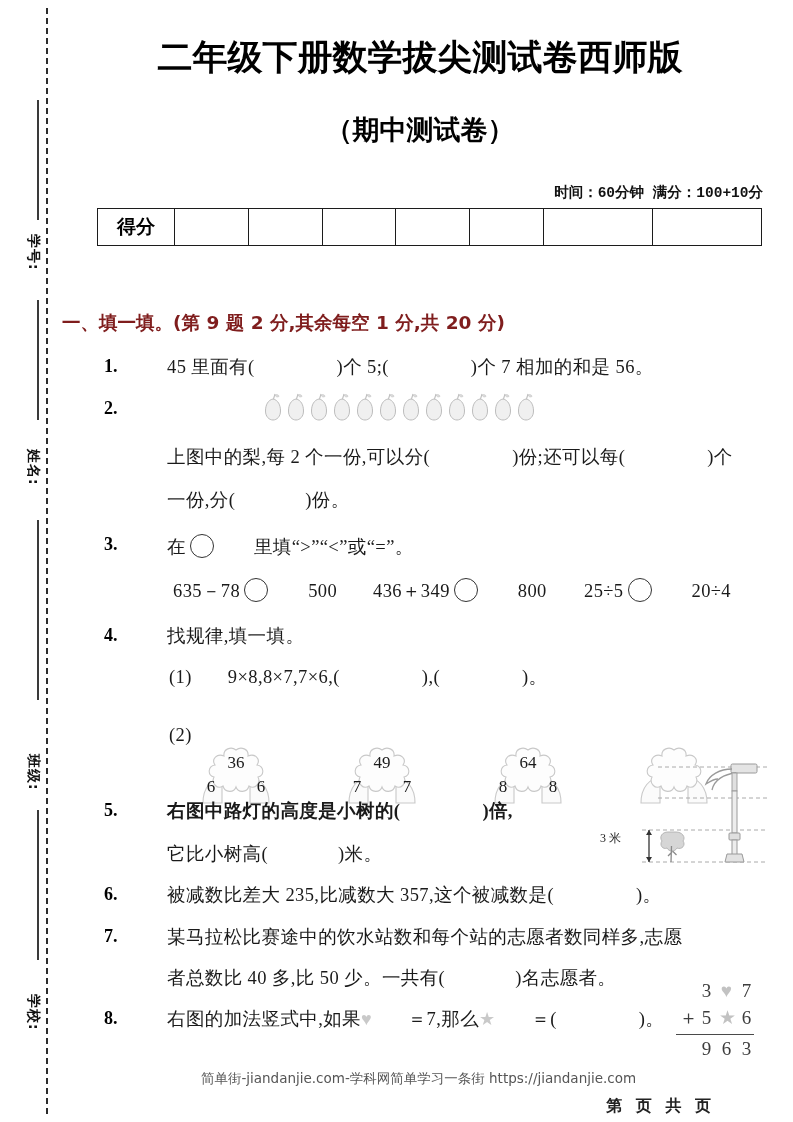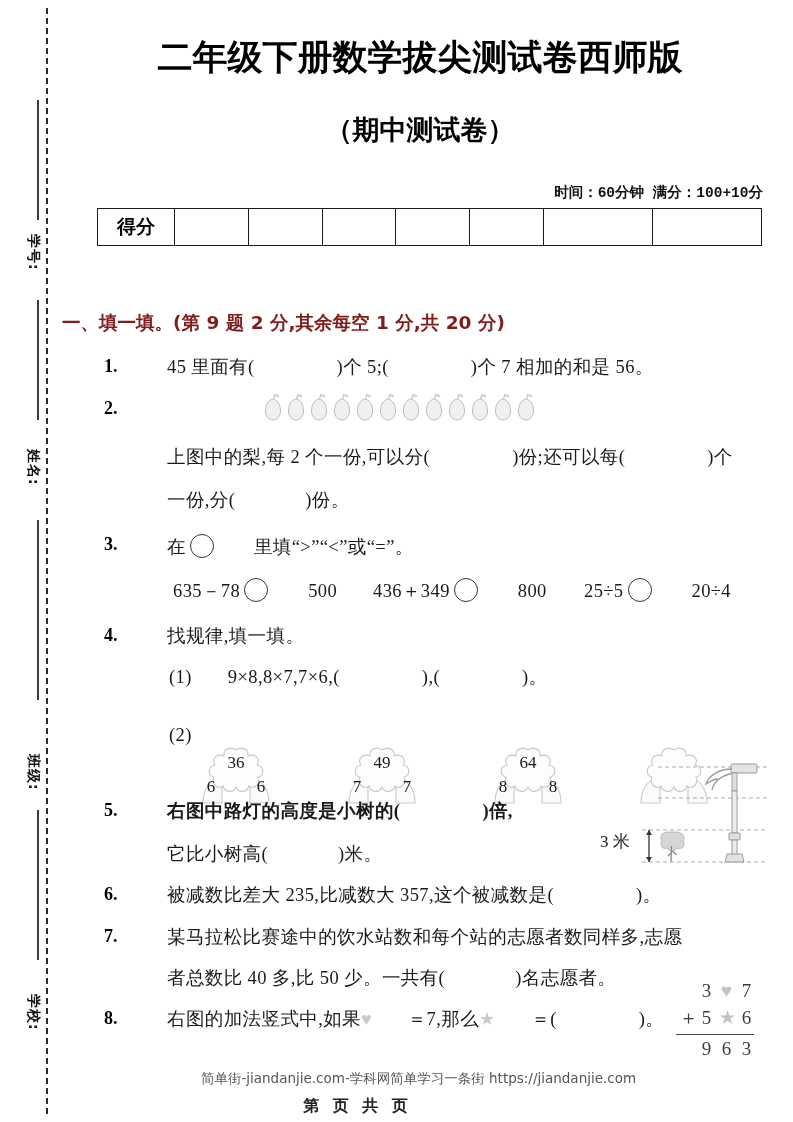--- a/index.html
+++ b/index.html
@@ -197,21 +197,21 @@
     left: 596px;
     top: 762px;
     width: 180px;
     height: 112px;
   }
   .lamp-label {
     position: absolute;
     left: 600px;
     top: 830px;
     font-family: "Liberation Serif", serif;
-    font-size: 17px;
+    font-size: 12px;
     color: #1a1a1a;
   }
 
   
   .vadd {
     position: absolute;
     left: 676px;
     top: 978px;
     font-family: "Liberation Serif", serif;
     font-size: 19px;
@@ -234,21 +234,21 @@
     font-family: "DejaVu Sans", sans-serif;
     font-size: 13.5px;
     color: #555;
     margin-left: 22px;
   }
   .footer-page {
     position: absolute;
     left: 0;
     top: 1096px;
     width: 715px;
-    text-align: center;
+    text-align: right;
     font-family: "DejaVu Sans", sans-serif;
     font-size: 16px;
     font-weight: 700;
     color: #222;
     letter-spacing: 4px;
   }
 </style>
 </head>
 <body>
 

